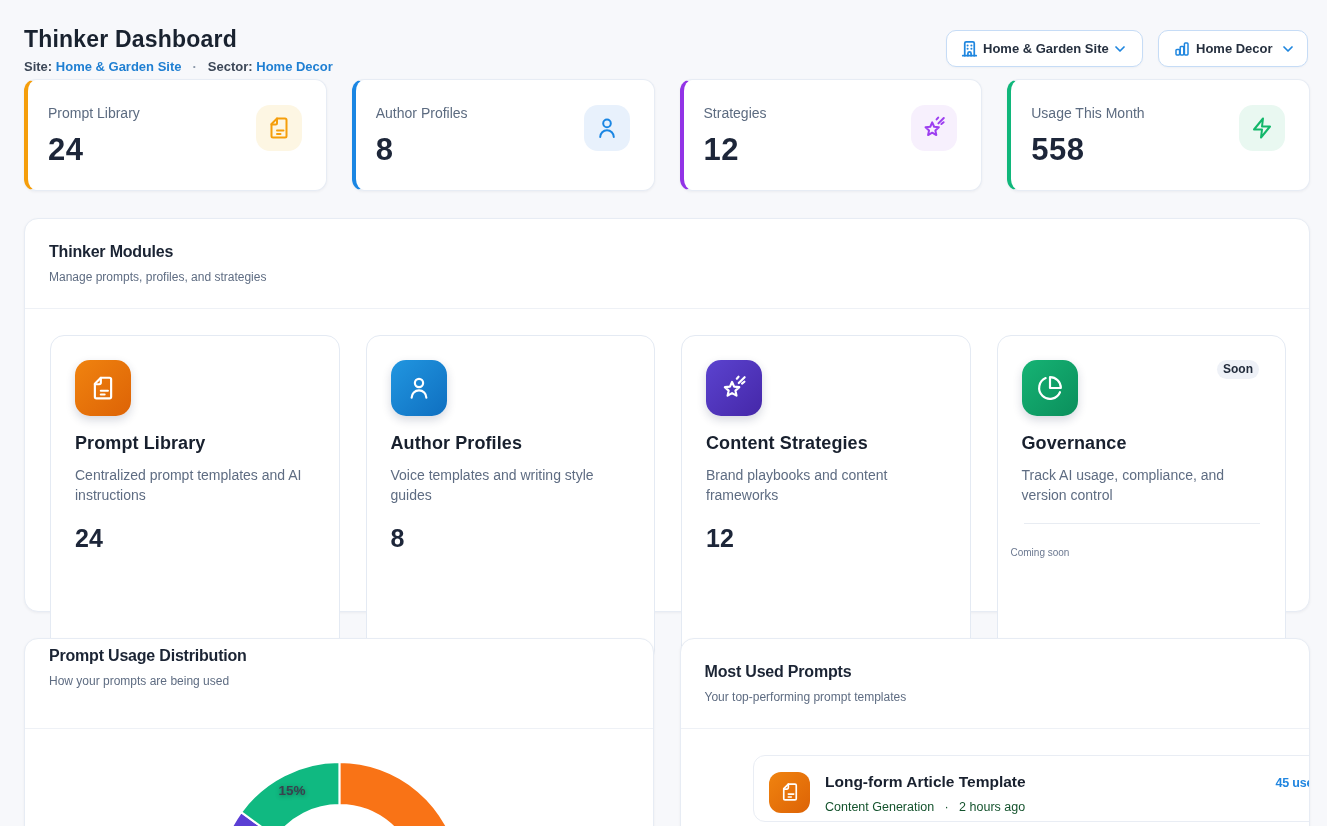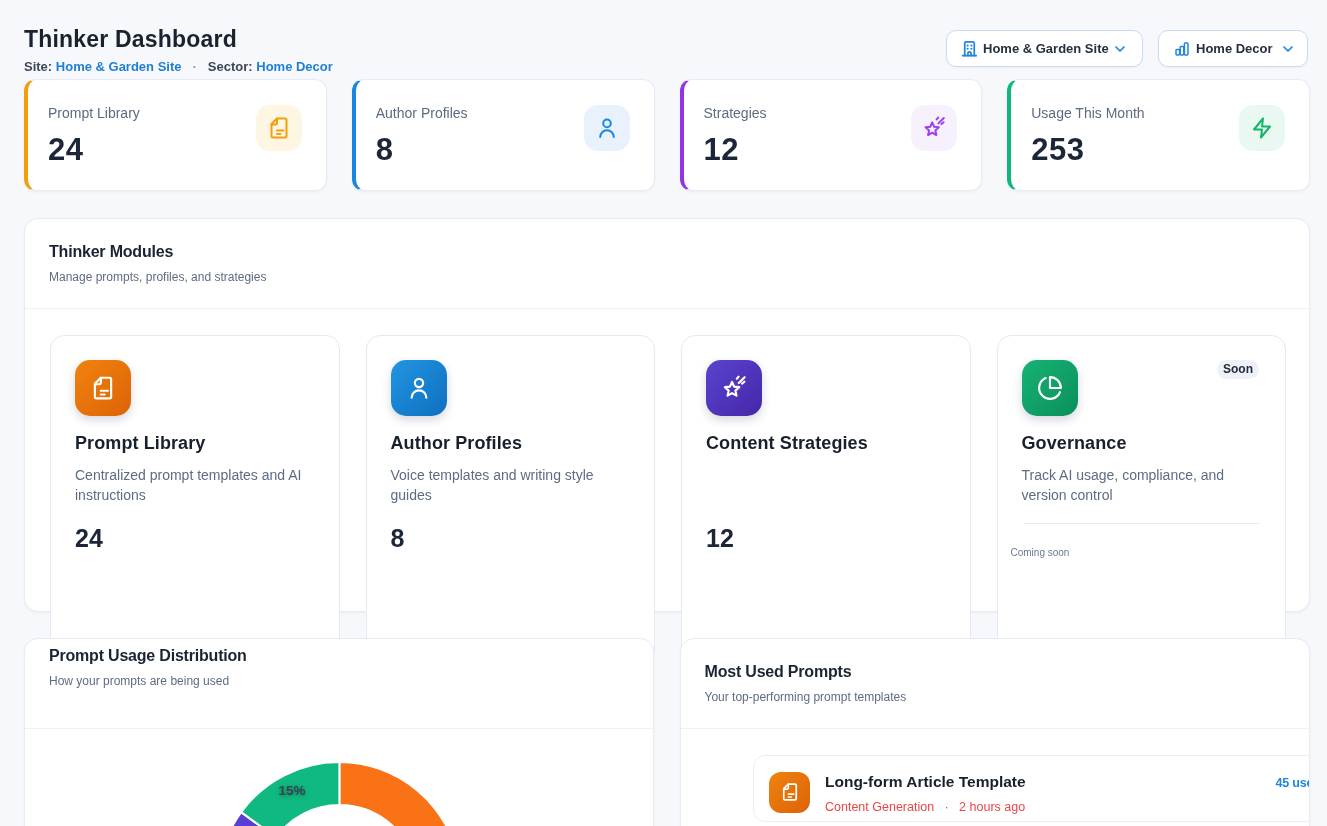--- a/index.html
+++ b/index.html
@@ -95,21 +95,21 @@
       <svg width="24" height="24" viewBox="0 0 24 24" fill="none" stroke="#9d3ef0" stroke-width="2" stroke-linecap="round" stroke-linejoin="round">
         <path d="M10.2 6.4 L12.14 10.73 L16.86 11.24 L13.34 14.42 L14.31 19.06 L10.2 16.7 L6.09 19.06 L7.06 14.42 L3.54 11.24 L8.26 10.73 Z"></path>
         <path d="M14.6 3.4 L16.2 1.6"></path>
         <path d="M16.4 7.4 L21.8 2"></path>
         <path d="M19.4 8 L21.6 6.2"></path>
       </svg>
     </div>
   </div>
   <div class="stat card" style="border-left-color:#10b77b;">
     <div class="lbl">Usage This Month</div>
-    <div class="num">253</div>
+    <div class="num">558</div>
     <div class="tile" style="background:#e9f8f1;">
       <svg width="24" height="24" viewBox="0 0 24 24" fill="none" stroke="#12b76a" stroke-width="2" stroke-linejoin="round">
         <path d="M13 2.5L4 13.5h8l-1 8 9-11h-8z"></path>
       </svg>
     </div>
   </div>
 </div>
 
 <div class="panel abs" style="left:24px; top:218px; width:1286px; height:394px;">
   <div class="sechead" style="padding:24px 25px 0 24px;">
@@ -145,20 +145,21 @@
     <div class="mcard">
       <div class="mtile" style="background:linear-gradient(135deg,#5b43cf,#4527a8);">
         <svg width="26" height="26" viewBox="0 0 24 24" fill="none" stroke="#fff" stroke-width="2" stroke-linecap="round" stroke-linejoin="round">
           <path d="M10.2 6.4 L12.14 10.73 L16.86 11.24 L13.34 14.42 L14.31 19.06 L10.2 16.7 L6.09 19.06 L7.06 14.42 L3.54 11.24 L8.26 10.73 Z"></path>
           <path d="M14.6 3.4 L16.2 1.6"></path>
           <path d="M16.4 7.4 L21.8 2"></path>
           <path d="M19.4 8 L21.6 6.2"></path>
         </svg>
       </div>
       <h3>Content Strategies</h3>
+      <div class="desc">Brand playbooks and content frameworks</div>
       <div class="num">12</div>
     </div>
     <div class="mcard">
       <div class="mtile" style="background:linear-gradient(135deg,#16b374,#0b8f5c);">
         <svg width="26" height="26" viewBox="0 0 24 24" fill="none" stroke="#fff" stroke-width="2" stroke-linecap="round" stroke-linejoin="round">
           <path d="M21.21 15.89A10 10 0 1 1 8 2.83"></path>
           <path d="M22 12A10 10 0 0 0 12 2v10z"></path>
         </svg>
       </div>
       <div style="position:absolute; top:24px; right:26px; background:#eef1f7; border-radius:9.5px; height:19px; line-height:19px; padding:0 6px; font-size:12px; font-weight:700; color:#222c3c;">Soon</div>
@@ -196,16 +197,16 @@
   <div style="position:absolute; left:24.5px; top:116px; width:582px; height:67px; border:1px solid #e9edf4; border-radius:12px; background:#fff;margin-left:48px;">
     <div style="position:absolute; left:15px; top:16px; width:41px; height:41px; border-radius:12px; background:linear-gradient(135deg,#f0830f,#dd6306); display:flex; align-items:center; justify-content:center;">
       <svg width="20" height="20" viewBox="0 0 24 24" fill="none" stroke="#fff" stroke-width="2" stroke-linecap="round" stroke-linejoin="round">
         <path d="M10 2.5h8A1.5 1.5 0 0 1 19.5 4v16a1.5 1.5 0 0 1-1.5 1.5H6A1.5 1.5 0 0 1 4.5 20V8z"></path>
         <path d="M10 2.5V7a1.5 1.5 0 0 1-1.5 1.5H4.5"></path>
         <path d="M10 14.5h6.5"></path>
         <path d="M10 18h3.5"></path>
       </svg>
     </div>
     <div style="position:absolute; left:71px; top:17px; font-size:15.5px; font-weight:700; color:#18202e;">Long-form Article Template</div>
-    <div style="position:absolute; left:71px; top:44px; font-size:12.5px; color:#ef4444;">Content Generation&nbsp;&nbsp;&nbsp;·&nbsp;&nbsp;&nbsp;2 hours ago</div>
+    <div style="position:absolute; left:71px; top:44px; font-size:12.5px; color:#14532d;">Content Generation&nbsp;&nbsp;&nbsp;·&nbsp;&nbsp;&nbsp;2 hours ago</div>
     <div style="position:absolute; right:14px; top:20px; font-size:12.5px; font-weight:700; color:#2186e0; letter-spacing:-0.2px;">45 uses</div>
   </div>
 </div>
 
 </body></html>

